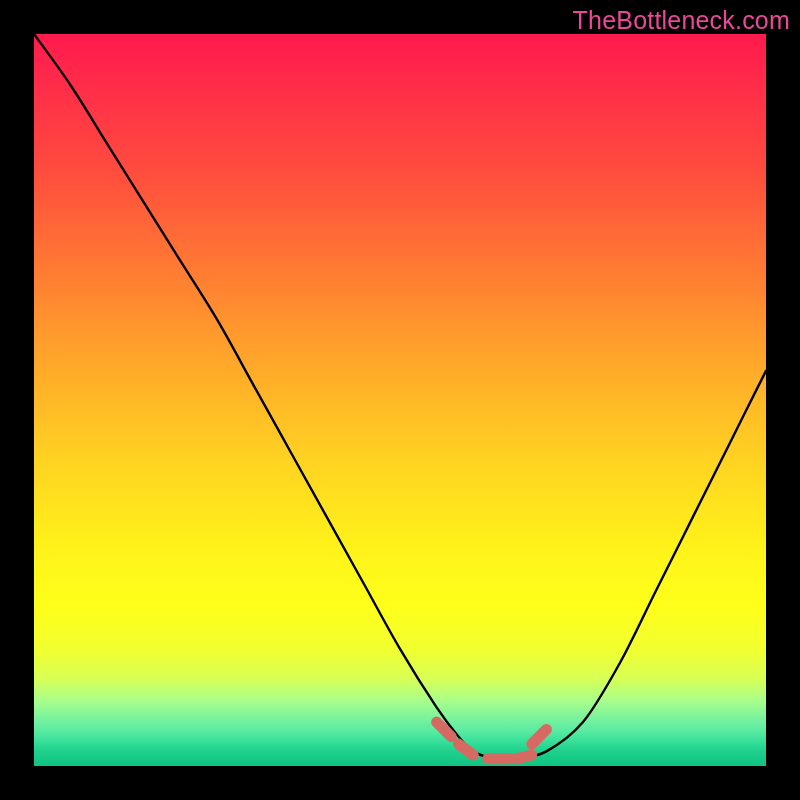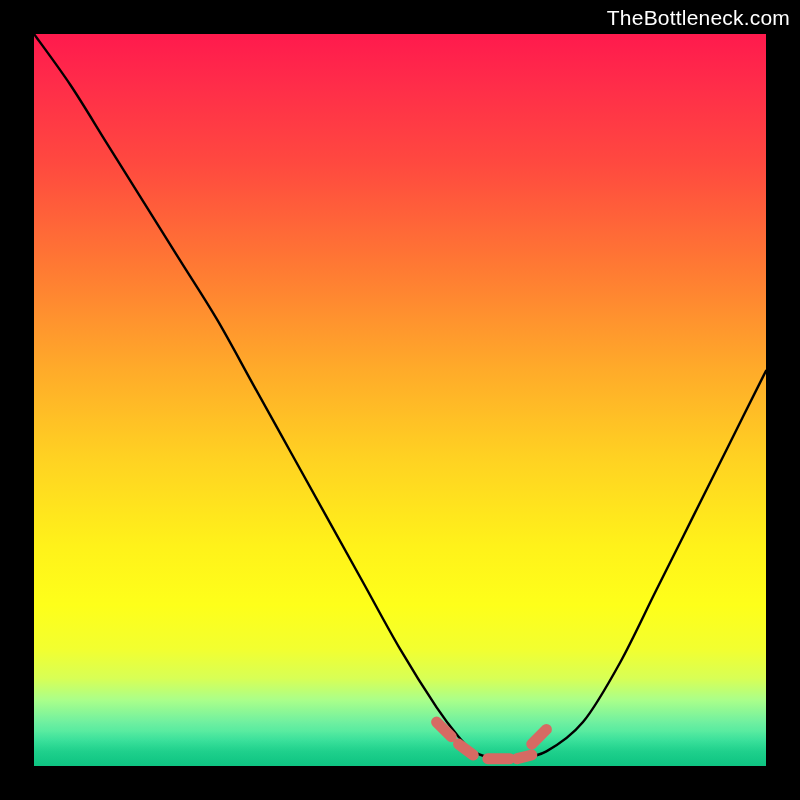--- a/index.html
+++ b/index.html
@@ -60,22 +60,22 @@
     position: absolute;
     left: 0;
     top: 0;
     width: 732px;
     height: 732px;
   }
   .watermark {
     position: absolute;
     top: 6px;
     right: 10px;
-    color: #ffffff;
-    font-size: 21px;
+    color: #ec4899;
+    font-size: 25px;
     font-weight: 500;
     letter-spacing: 0.2px;
     user-select: none;
   }
 </style>
 </head>
 <body>
 
 <div class="frame">
 

